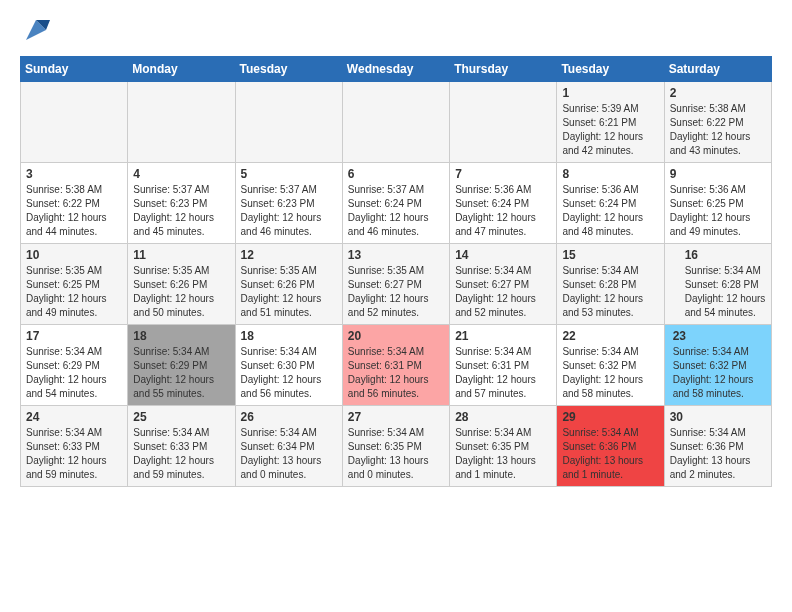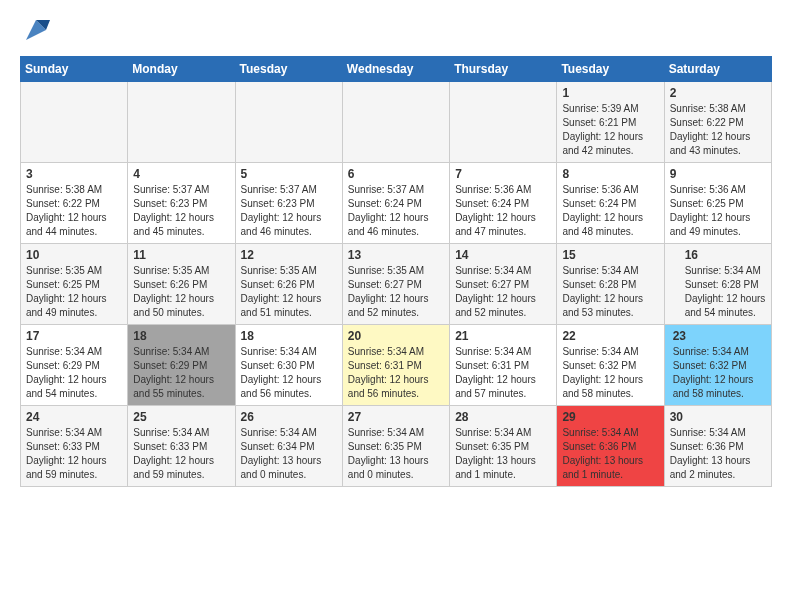--- a/index.html
+++ b/index.html
@@ -272,21 +272,21 @@
 Daylight: 12 hours
 and 55 minutes.</div>
           </td>
           <td style="background: rgb(255, 255, 255);">
             <span class="day-num">18</span>
             <div class="day-info" style="white-space: pre-line;">Sunrise: 5:34 AM
 Sunset: 6:30 PM
 Daylight: 12 hours
 and 56 minutes.</div>
           </td>
-          <td style="background: #fef9c3; margin-left: 28px;">
+          <td style="background: #fca5a5; margin-left: 28px;">
             <span class="day-num">20</span>
             <div class="day-info" style="white-space: pre-line;">Sunrise: 5:34 AM
 Sunset: 6:31 PM
 Daylight: 12 hours
 and 56 minutes.</div>
           </td>
           <td style="background: rgb(255, 255, 255);">
             <span class="day-num">21</span>
             <div class="day-info" style="white-space: pre-line;">Sunrise: 5:34 AM
 Sunset: 6:31 PM

